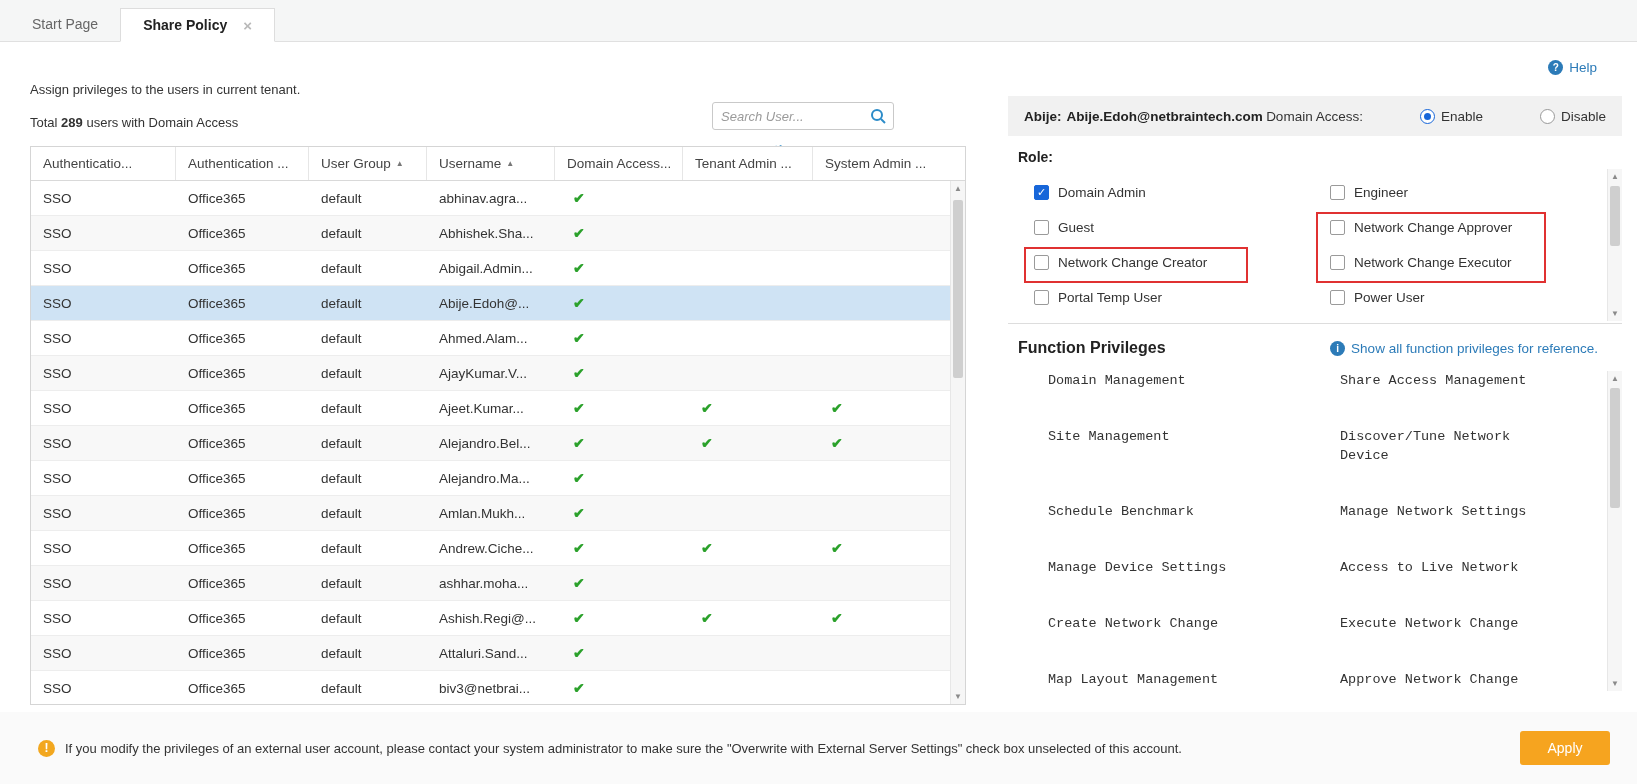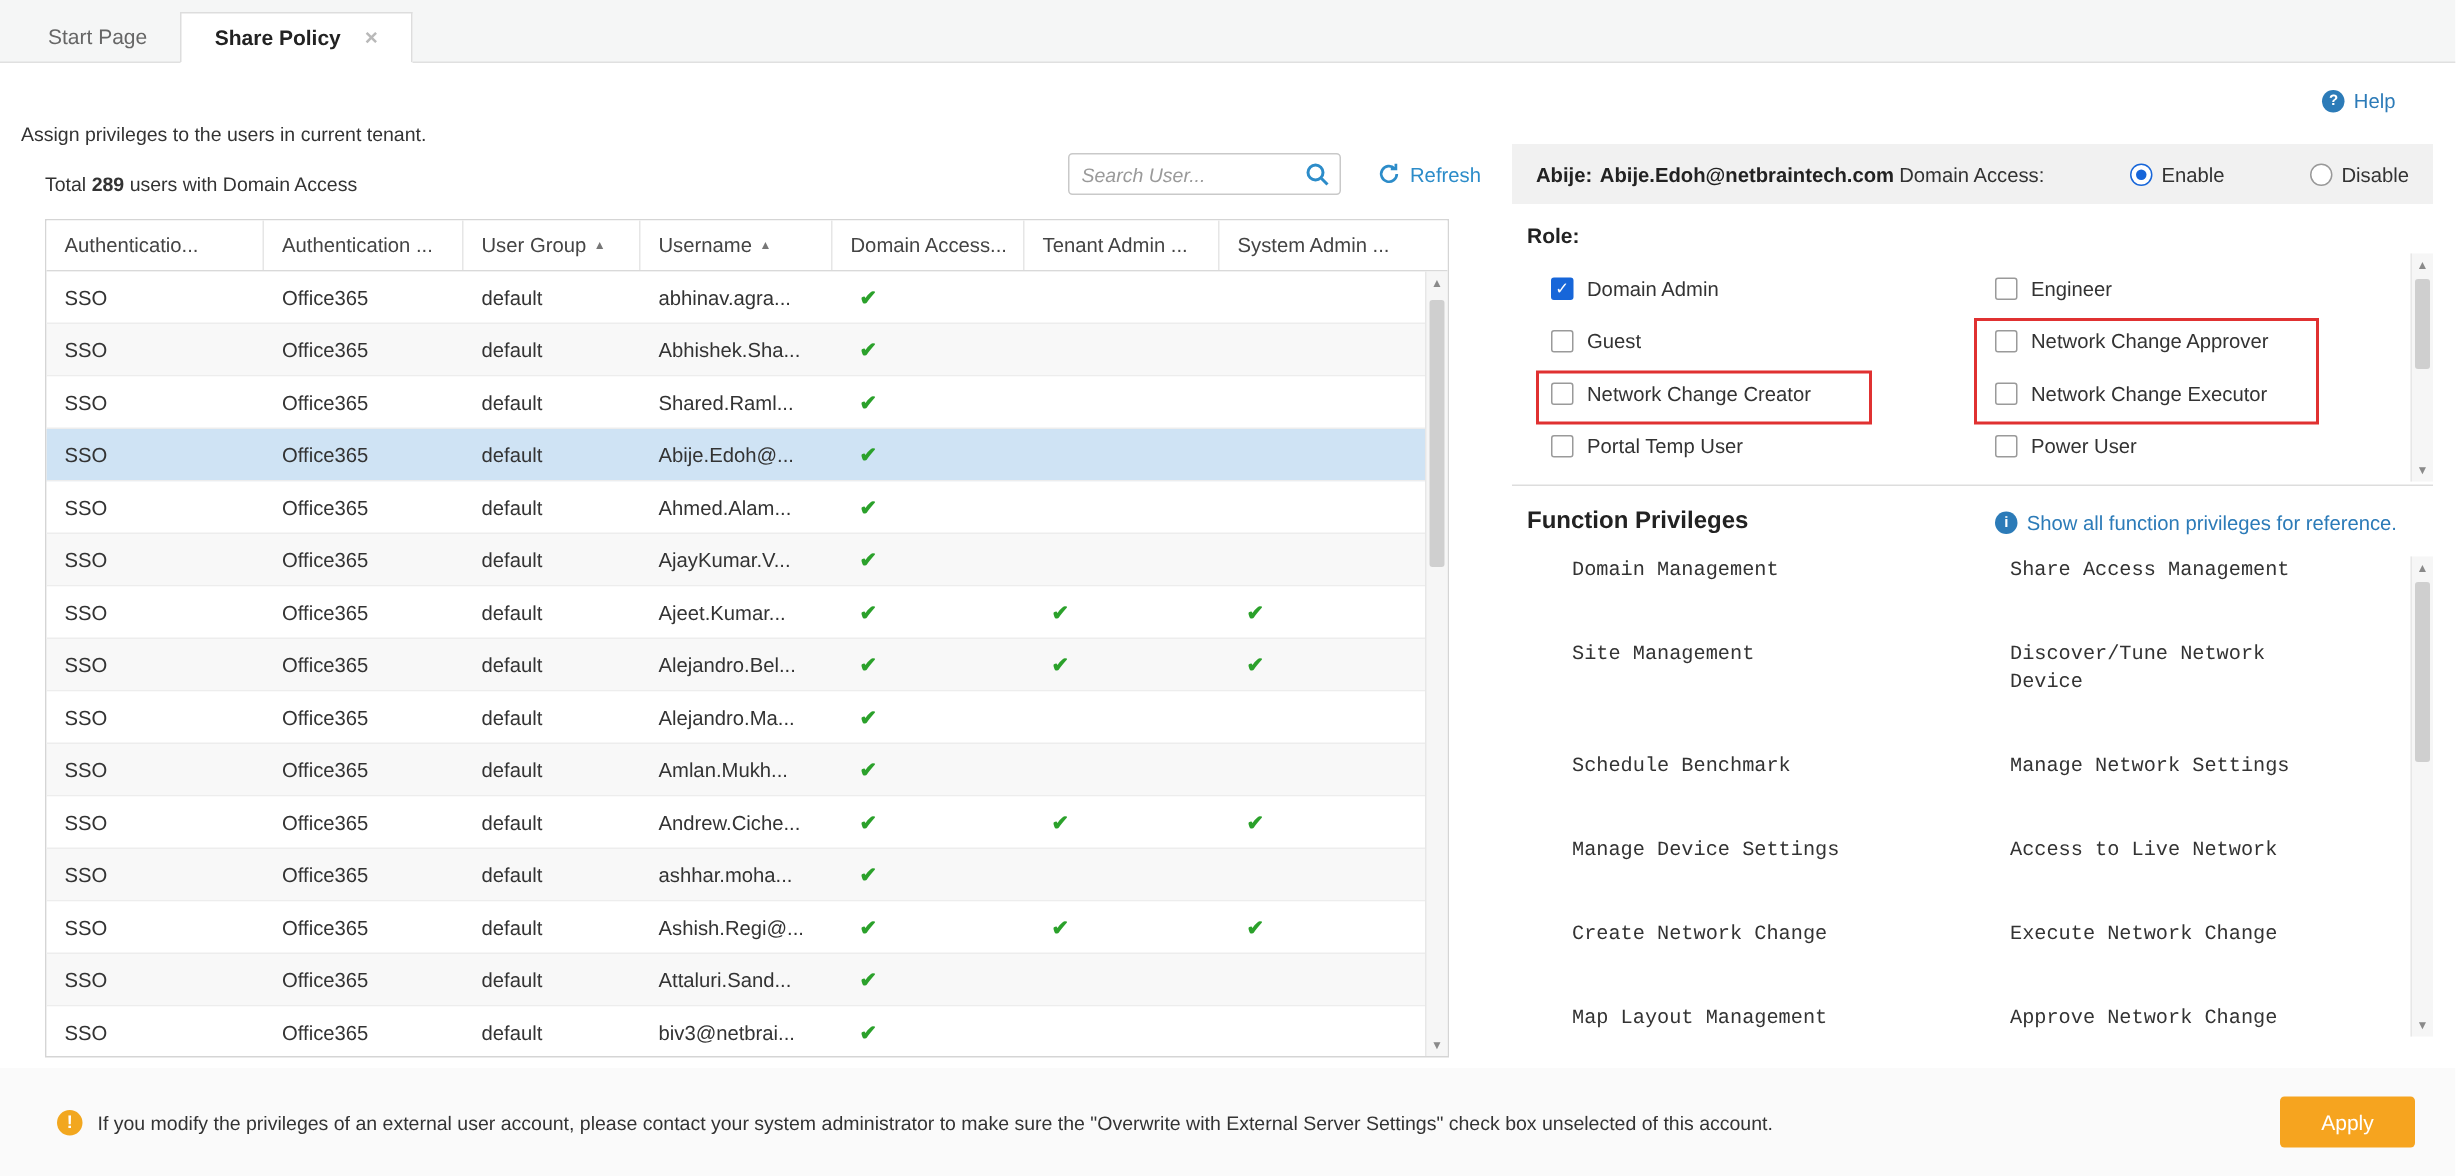--- a/index.html
+++ b/index.html
@@ -15,25 +15,25 @@
   .tab.active { background: #fff; border: 1px solid #ddd; border-bottom: 1px solid #fff;
     margin-bottom: -1px; color: #222; font-weight: 700; }
   .tab-close { margin-left: 16px; color: #b9b9b9; font-size: 15px; line-height: 1; }
 
   
   .help-link { position: absolute; top: 60px; right: 40px; display: flex; gap: 6px;
     align-items: center; color: #2c7bb8; font-size: 13.5px; cursor: pointer; text-decoration: none; }
   .circle-icon { width: 15px; height: 15px; border-radius: 50%; background: #2c7bb8;
     color: #fff; font-size: 10px; font-weight: 700; display: inline-flex;
     align-items: center; justify-content: center; flex: 0 0 auto; }
-  .intro { position: absolute; left: 14px; top: 82px; font-size: 13px; color: #333; }
+  .intro { position: absolute; left: 30px; top: 82px; font-size: 13px; color: #333; }
   .total { position: absolute; left: 30px; top: 115px; font-size: 13px; color: #333; }
   .total b { font-weight: 700; }
   .toolbar-right { position: absolute; left: 712px; top: 102px; display: flex;
-    align-items: center; gap: 24px; }
+    align-items: center; gap: 14px; flex-direction: column; }
   .searchbox { width: 182px; height: 28px; border: 1px solid #c9c9c9; border-radius: 3px;
     background: #fff; display: flex; align-items: center; padding: 0 6px 0 8px; }
   .searchbox input { border: none; outline: none; flex: 1; min-width: 0; font-size: 13px;
     font-family: "Liberation Sans", sans-serif; color: #333; background: transparent; }
   .searchbox input::placeholder { font-style: italic; color: #9a9a9a; }
   .refresh { display: flex; align-items: center; gap: 6px; color: #2c8cc9;
     font-size: 13.5px; cursor: pointer; text-decoration: none; }
 
   
   .table { position: absolute; left: 30px; top: 146px; width: 936px; height: 559px;
@@ -185,21 +185,21 @@
           <div class="td chk c4">
             <span class="check">✔</span>
           </div>
           <div class="td chk c5"></div>
           <div class="td chk c6"></div>
         </div>
         <div class="trow">
           <div class="td c0">SSO</div>
           <div class="td c1">Office365</div>
           <div class="td c2">default</div>
-          <div class="td c3">Shared.Raml...</div>
+          <div class="td c3">Abigail.Admin...</div>
           <div class="td chk c4">
             <span class="check">✔</span>
           </div>
           <div class="td chk c5"></div>
           <div class="td chk c6"></div>
         </div>
         <div class="trow selected">
           <div class="td c0">SSO</div>
           <div class="td c1">Office365</div>
           <div class="td c2">default</div>

